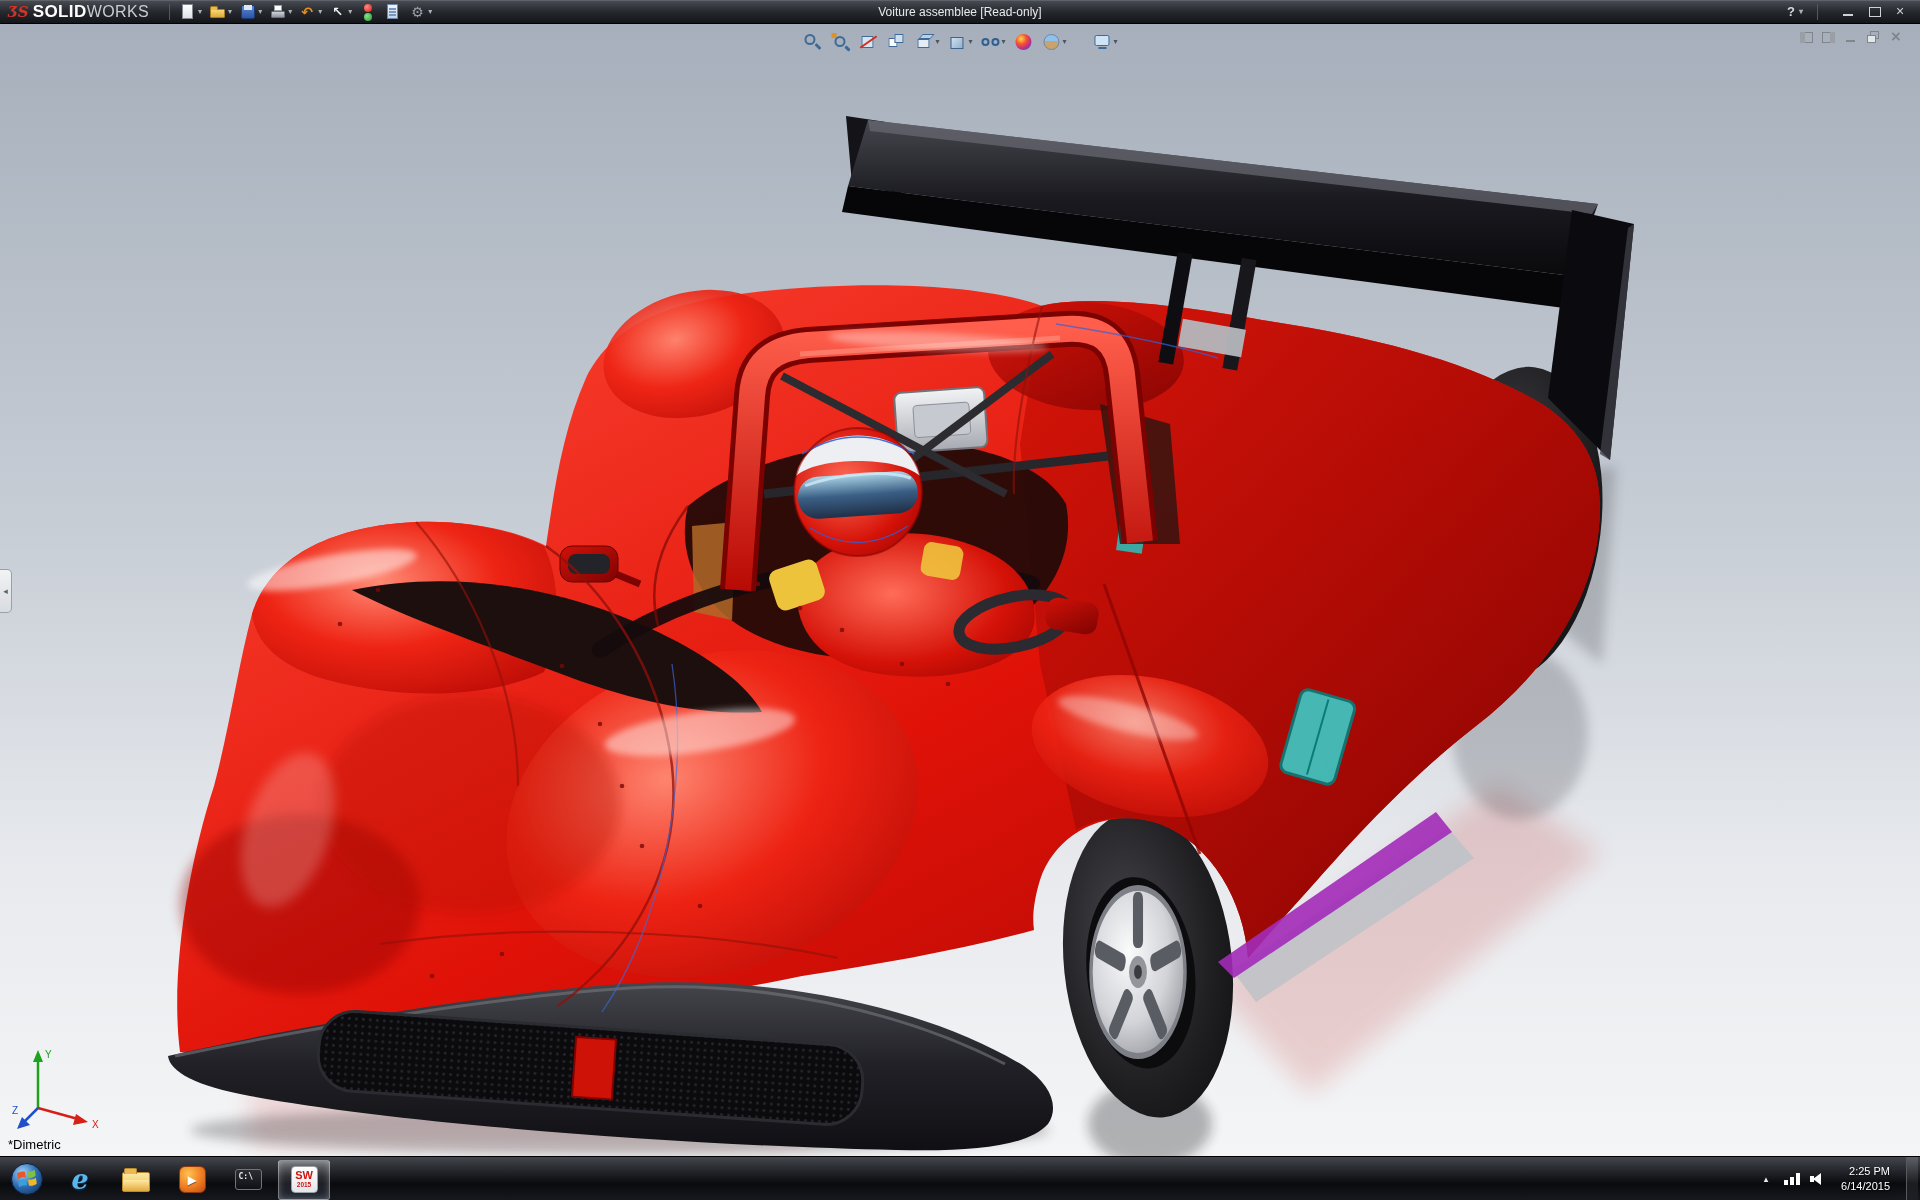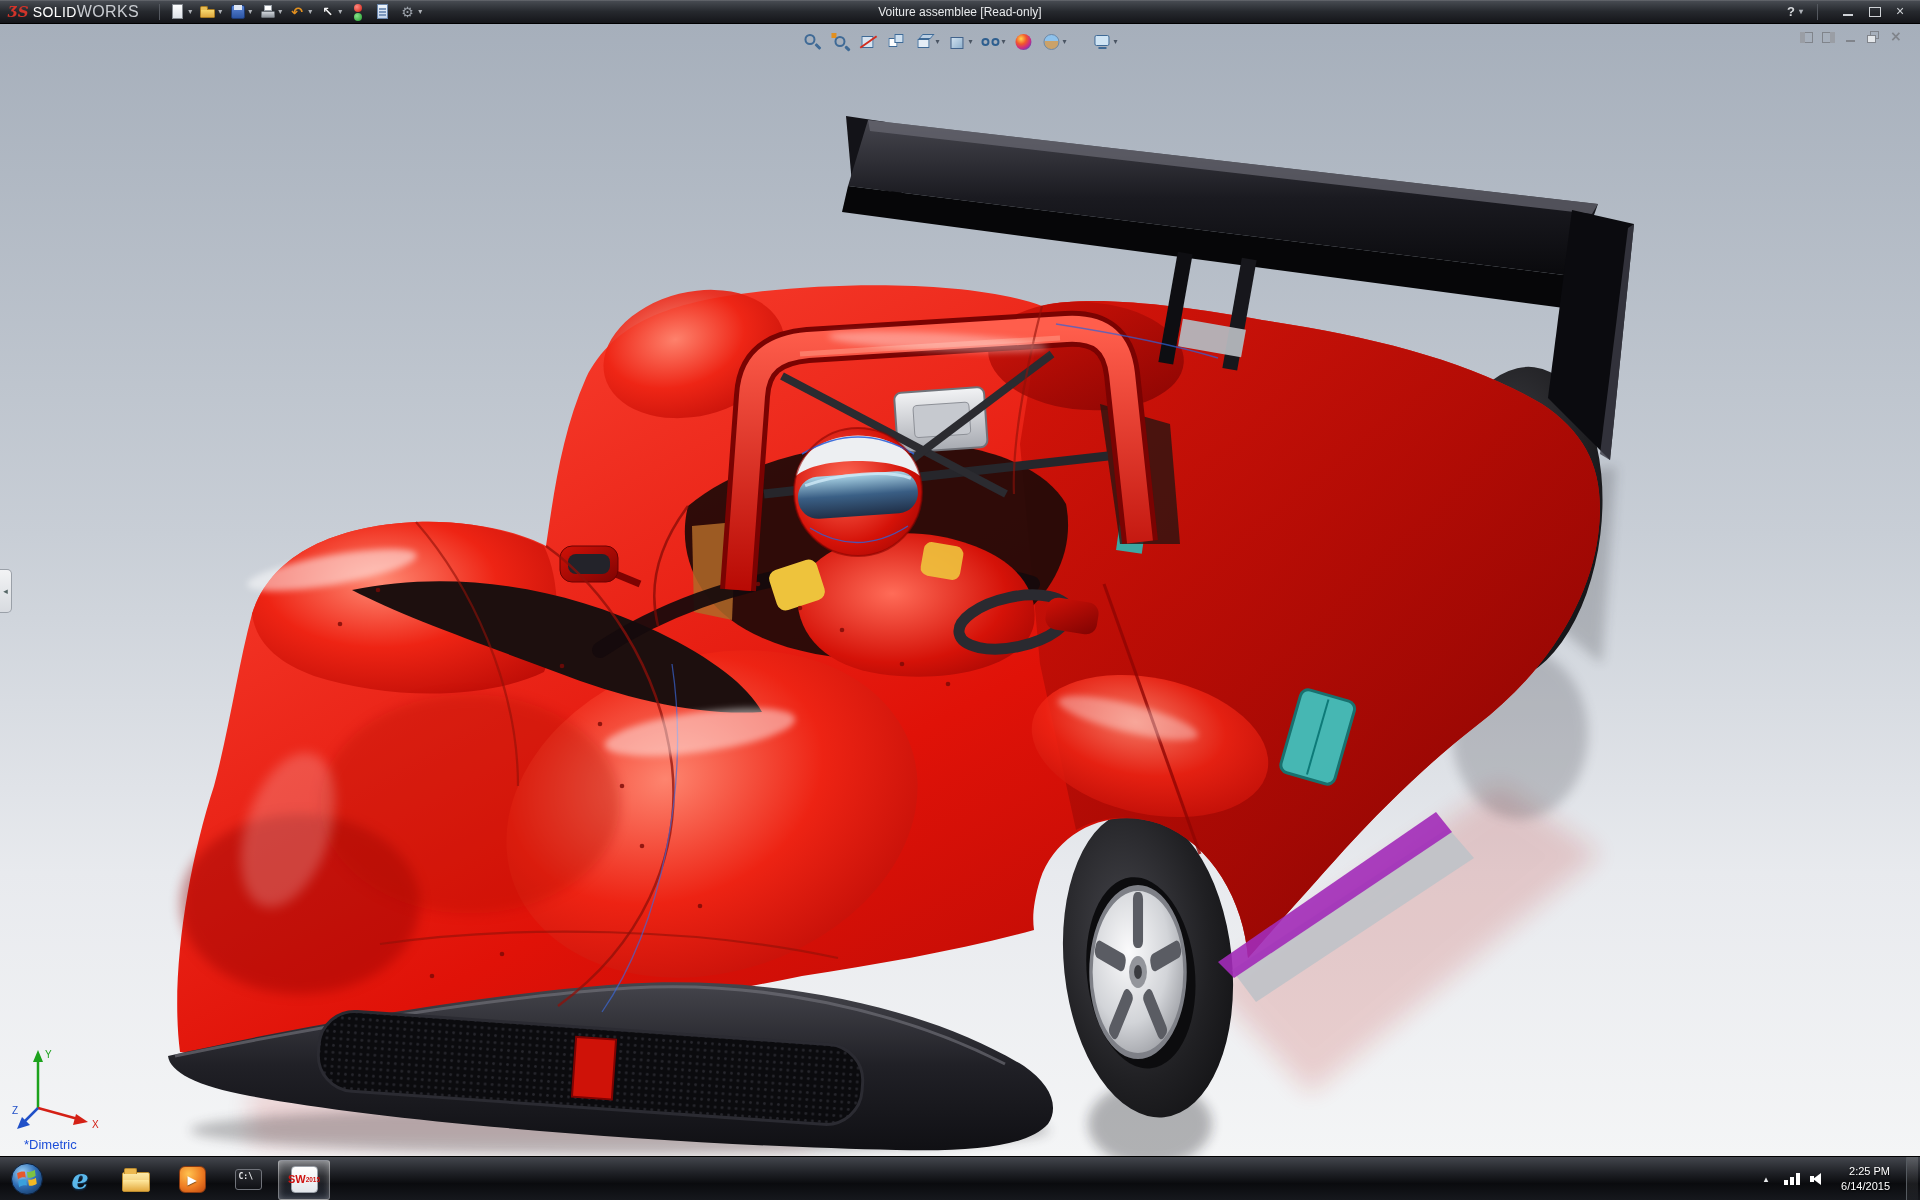--- a/index.html
+++ b/index.html
@@ -2,21 +2,21 @@
 <html><head>
 <meta charset="utf-8">
 <style>
   *{margin:0;padding:0;box-sizing:border-box}
   html,body{width:1920px;height:1200px;overflow:hidden;font-family:"Liberation Sans",sans-serif;background:#000}
 
   
   .titlebar{height:24px;background:linear-gradient(#4a4e55,#26292e 50%,#141519);display:flex;align-items:center;padding:0 8px;position:relative;border-bottom:1px solid #000;box-shadow:inset 0 1px 0 rgba(255,255,255,.12)}
   .brand{display:flex;align-items:baseline;margin-right:14px;flex:none}
   .logo-glyph{color:#d2342a;font:italic bold 15px "DejaVu Serif",serif;margin-right:4px}
-  .brand-solid{color:#fff;font-weight:normal;font-size:14px;letter-spacing:.4px}
+  .brand-solid{color:#fff;font-weight:bold;font-size:17px;letter-spacing:.4px}
   .brand-works{color:#c9ccd1;font-size:16px;letter-spacing:.4px}
   .sep{width:1px;height:16px;background:#54585f;margin:0 6px;flex:none}
   .main-toolbar{display:flex;align-items:center;gap:1px}
   .tool-btn{display:flex;align-items:center;padding:1px 3px;border-radius:2px;cursor:default}
   .caret{font-size:8px;color:#aeb2b8;margin-left:1px;line-height:1}
   .tb-title{position:absolute;left:50%;transform:translateX(-50%);color:#e8eaec;font-size:12px;white-space:nowrap}
   .tb-right{margin-left:auto;display:flex;align-items:center;gap:4px}
   .help-btn{color:#d5d8db;font-size:13px;font-weight:bold;display:flex;gap:3px;align-items:center;padding:0 4px}
   .win-btns{display:flex;gap:2px;margin-left:8px}
   .win-btn{width:24px;height:17px;position:relative}
@@ -76,38 +76,38 @@
   .i-doc-pane-left::after{left:2px;top:2px;width:5px;height:11px;background:#9a9ea5}
   .i-doc-pane-right::before{left:2px;top:2px;width:13px;height:11px;border:1px solid #80848b}
   .i-doc-pane-right::after{left:10px;top:2px;width:5px;height:11px;background:#9a9ea5}
   .i-doc-minimize::before{left:4px;bottom:3px;width:9px;height:2px;background:#80848b}
   .i-doc-restore::before{left:6px;top:1px;width:9px;height:8px;border:1px solid #80848b}
   .i-doc-restore::after{left:3px;top:5px;width:9px;height:8px;border:1px solid #80848b;background:#e4e7ea}
   .i-doc-close::before{content:"×";left:4px;top:-1px;font:bold 14px/15px "DejaVu Sans",sans-serif;color:#80848b}
 
   .panel-handle{position:absolute;left:0;top:545px;width:12px;height:44px;background:linear-gradient(#f2f3f5,#d8dbe0);border:1px solid #9aa0a8;border-left:none;border-radius:0 5px 5px 0;display:flex;align-items:center;justify-content:center;font-size:9px;color:#566}
   .triad{position:absolute;left:12px;bottom:24px}
-  .view-label{position:absolute;left:24px;bottom:4px;font-size:13px;color:#1d4ed8}
+  .view-label{position:absolute;left:8px;bottom:4px;font-size:13px;color:#000000}
 
   
   .taskbar{height:44px;display:flex;align-items:stretch;background:linear-gradient(#43464d,#1e2025 38%,#0a0b0e 62%,#16181d);border-top:1px solid #000;position:relative}
   .start-btn{width:54px;display:flex;align-items:center;justify-content:center}
   .task-items{display:flex;align-items:center;gap:4px}
   .task-btn{width:52px;height:40px;margin-top:2px;display:flex;align-items:center;justify-content:center;border-radius:3px}
   .task-btn.active{background:linear-gradient(rgba(255,255,255,.30),rgba(255,255,255,.10) 40%,rgba(140,180,255,.10));border:1px solid rgba(255,255,255,.4);box-shadow:inset 0 0 7px rgba(255,255,255,.3)}
   .tb-icon{position:relative;display:flex;align-items:center;justify-content:center}
   .i-internet-explorer .ic-text{font:italic bold 27px/27px "DejaVu Serif",serif;color:#5ab7ea;text-shadow:0 1px 2px rgba(20,80,140,.7)}
   .i-windows-explorer{width:28px;height:20px;background:linear-gradient(#fce9a8,#ecb84f);border:1px solid #b98a2e;border-radius:2px;margin-top:4px}
   .i-windows-explorer::before{content:"";position:absolute;top:-5px;left:1px;width:11px;height:5px;background:#ecb84f;border:1px solid #b98a2e;border-bottom:none;border-radius:2px 2px 0 0}
   .i-windows-explorer::after{content:"";position:absolute;left:0;bottom:0;width:100%;height:11px;background:linear-gradient(#ffe9a0,#e3a93e);border-radius:1px}
   .i-media-player{width:27px;height:27px;border-radius:6px;background:radial-gradient(circle at 34% 28%,#ffc24f,#ef7d23 55%,#c2490f);border:1px solid #8a3a10}
   .i-media-player .ic-text{color:#fff;font-size:12px;line-height:1;text-shadow:0 1px 1px rgba(0,0,0,.5)}
   .i-command-prompt{width:27px;height:21px;background:linear-gradient(#2b2d33,#101115);border:1px solid #70737a;border-radius:3px}
   .i-command-prompt .ic-text{position:absolute;top:2px;left:3px;font:bold 8px "DejaVu Sans Mono",monospace;color:#e8e9ec}
-  .i-solidworks-2015{width:27px;height:27px;background:linear-gradient(#fff,#e3e6ea);border:1px solid #9aa0a8;border-radius:4px;}
+  .i-solidworks-2015{width:27px;height:27px;background:linear-gradient(#fff,#e3e6ea);border:1px solid #9aa0a8;border-radius:4px;flex-direction:column}
   .i-solidworks-2015 .ic-text{color:#cf1310;font-weight:bold;font-size:11px;line-height:1}
   .i-solidworks-2015 .ic-sub{color:#cf1310;font-size:6.5px;font-weight:bold;line-height:1;margin-top:1px}
   .tray{margin-left:auto;display:flex;align-items:center;gap:10px;padding-right:2px}
   .tray-arrow{color:#e8eaec;font-size:9px;width:16px;text-align:center}
   .net-icon{width:16px;height:12px;position:relative;background:linear-gradient(#fff,#fff) no-repeat right bottom/4px 12px}
   .net-icon::before{content:"";position:absolute;left:0;bottom:0;width:4px;height:5px;background:#fff}
   .net-icon::after{content:"";position:absolute;left:6px;bottom:0;width:4px;height:8px;background:#fff}
   .vol-icon{width:15px;height:13px;position:relative}
   .vol-icon::before{content:"";position:absolute;left:0;top:4px;width:4px;height:6px;background:#fff}
   .vol-icon::after{content:"";position:absolute;left:3px;top:1px;width:0;height:0;border-top:6px solid transparent;border-bottom:6px solid transparent;border-right:8px solid #fff}

